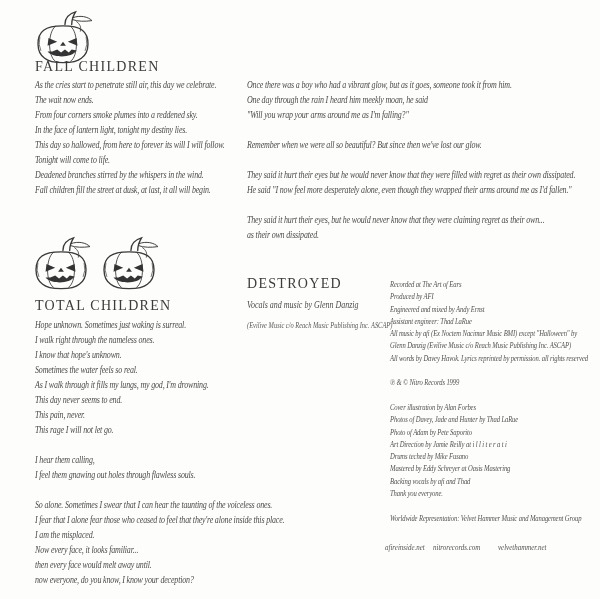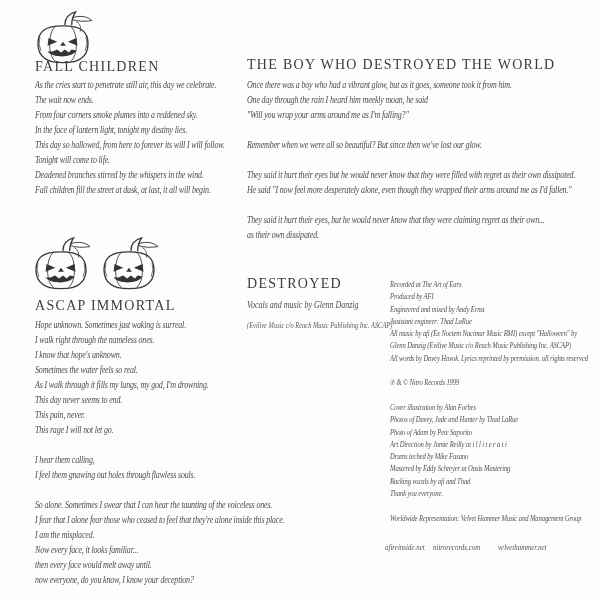--- a/index.html
+++ b/index.html
@@ -77,21 +77,20 @@
       <div class="line">As the cries start to penetrate still air, this day we celebrate.</div>
       <div class="line">The wait now ends.</div>
       <div class="line">From four corners smoke plumes into a reddened sky.</div>
       <div class="line">In the face of lantern light, tonight my destiny lies.</div>
       <div class="line">This day so hallowed, from here to forever its will I will follow.</div>
       <div class="line">Tonight will come to life.</div>
       <div class="line">Deadened branches stirred by the whispers in the wind.</div>
       <div class="line">Fall children fill the street at dusk, at last, it all will begin.</div>
     </div>
 
-  <div class="heading" style="left:247px; top:57px;">THE BOY WHO DESTROYED THE WORLD</div>
   <div class="lyrics" style="left:247px; top:78px;">
       <div class="line">Once there was a boy who had a vibrant glow, but as it goes, someone took it from him.</div>
       <div class="line">One day through the rain I heard him meekly moan, he said</div>
       <div class="line">"Will you wrap your arms around me as I'm falling?"</div>
       <div class="line">&nbsp;</div>
       <div class="line">Remember when we were all so beautiful? But since then we've lost our glow.</div>
       <div class="line">&nbsp;</div>
       <div class="line">They said it hurt their eyes but he would never know that they were filled with regret as their own dissipated.</div>
       <div class="line">He said "I now feel more desperately alone, even though they wrapped their arms around me as I'd fallen."</div>
       <div class="line">&nbsp;</div>
@@ -103,21 +102,21 @@
     <svg width="62" height="56">
         <use href="#pumpkin-sym"></use>
       </svg>
   </span>
   <span class="pumpkin" style="left:98px; top:236px;">
     <svg width="62" height="56">
         <use href="#pumpkin-sym"></use>
       </svg>
   </span>
 
-  <div class="heading" style="left:35px; top:298px;">ASCAP IMMORTAL</div>
+  <div class="heading" style="left:35px; top:298px;">TOTAL CHILDREN</div>
   <div class="lyrics" style="left:35px; top:318px;">
       <div class="line">Hope unknown. Sometimes just waking is surreal.</div>
       <div class="line">I walk right through the nameless ones.</div>
       <div class="line">I know that hope's unknown.</div>
       <div class="line">Sometimes the water feels so real.</div>
       <div class="line">As I walk through it fills my lungs, my god, I'm drowning.</div>
       <div class="line">This day never seems to end.</div>
       <div class="line">This pain, never.</div>
       <div class="line">This rage I will not let go.</div>
       <div class="line">&nbsp;</div>

